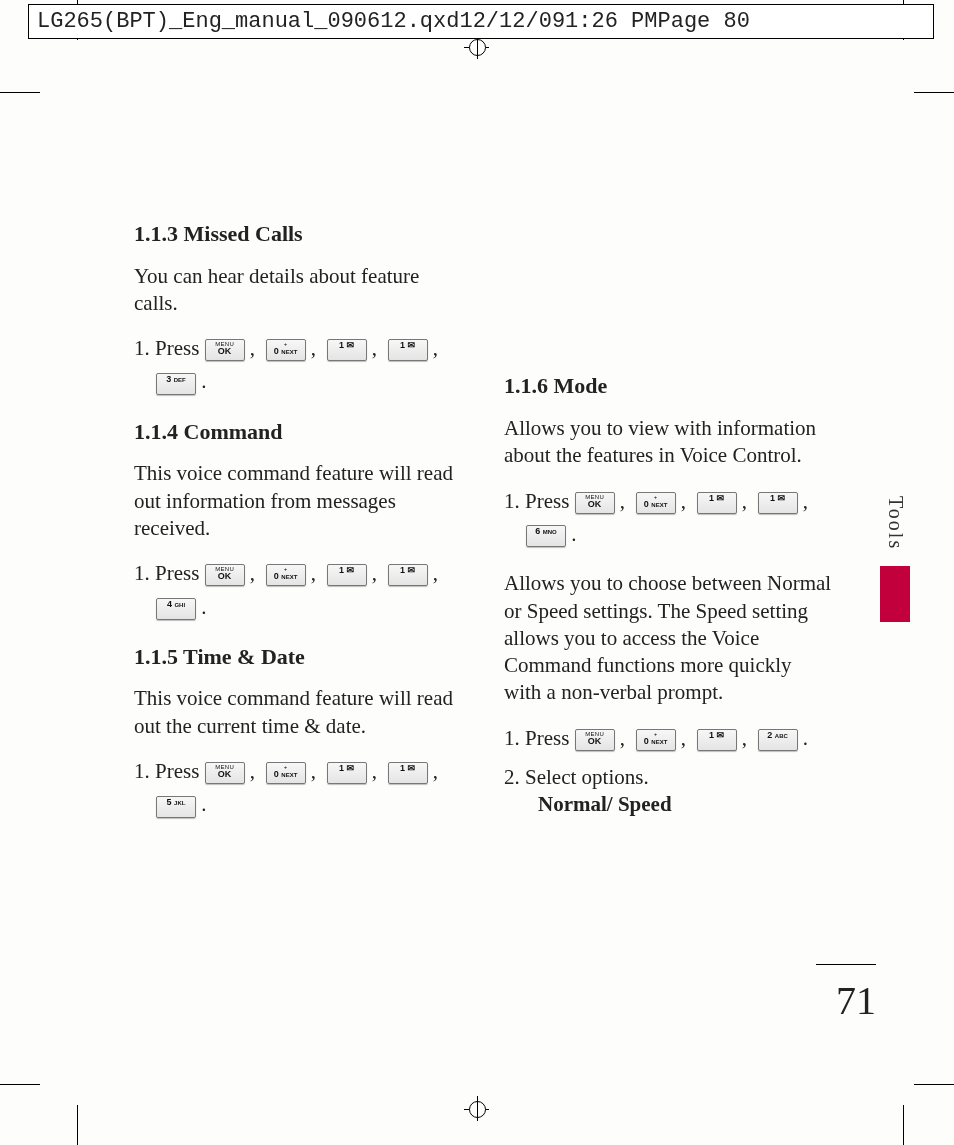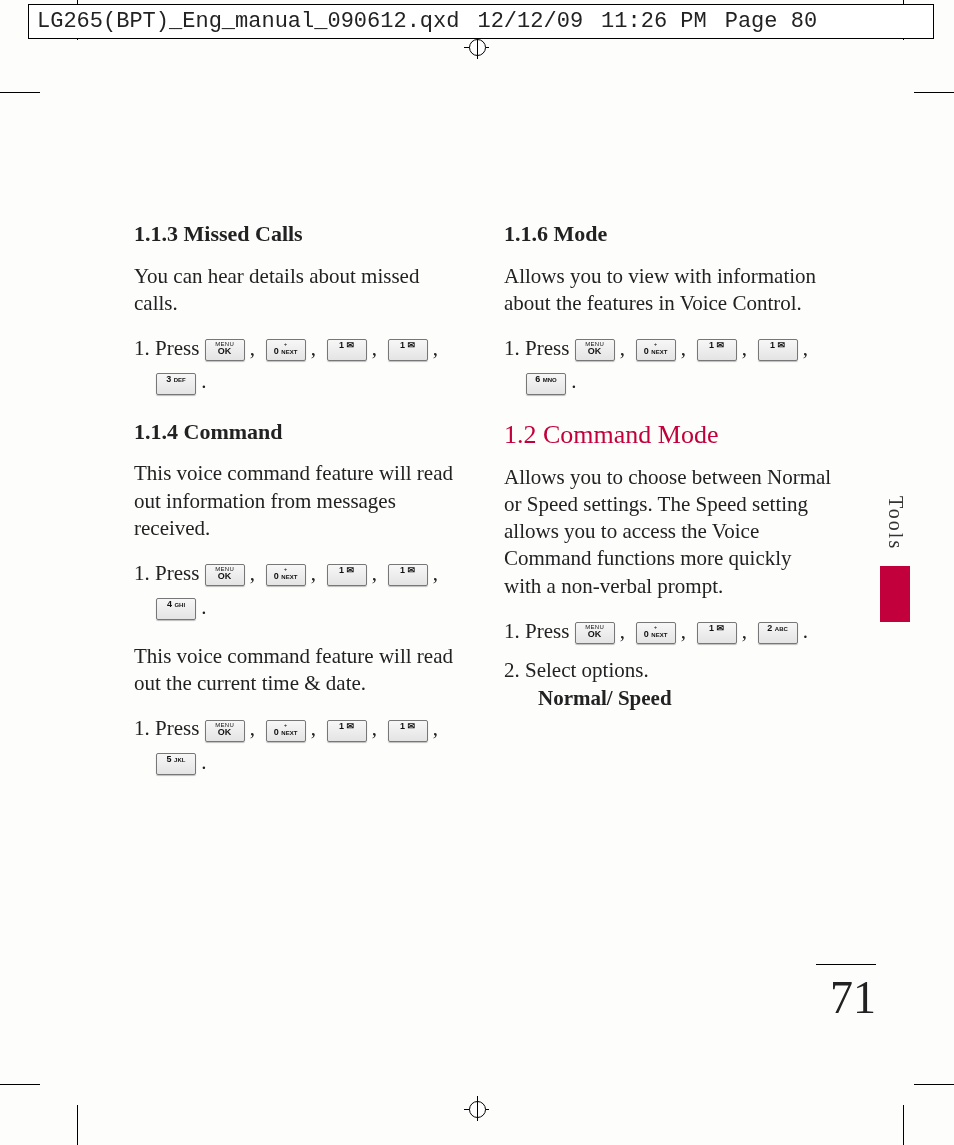--- a/index.html
+++ b/index.html
@@ -15,21 +15,20 @@
   .crop-h { position:absolute; background:#000; height:1px; }
   .crop-v { position:absolute; background:#000; width:1px; }
   .header-bar {
     position:absolute;
     top:4px; left:28px; right:20px;
     border:1px solid #000;
     padding:4px 8px;
     font-family: "Courier New", monospace;
     font-size:22px;
     display:flex;
-    gap:18px;
     background:#fff;
   }
   .reg-mark {
     position:absolute;
     width:25px; height:25px;
   }
   .reg-mark::before, .reg-mark::after {
     content:""; position:absolute; background:#000;
   }
   .reg-mark::before { left:0; right:0; top:50%; height:1px; }
@@ -38,21 +37,21 @@
     position:absolute; top:50%; left:50%;
     width:15px; height:15px; margin:-8px 0 0 -8px;
     border:1px solid #000; border-radius:50%;
     background:#fff;
   }
   .page {
     position:absolute;
     top:220px; left:134px;
     width:700px;
   }
-  .cols { display:flex; gap:40px; }
+  .cols { display:flex; gap:40px;align-items:flex-end; }
   .col { flex:1; font-size:21px; line-height:1.3; }
   h3 { font-size:22px; font-weight:bold; margin:0 0 14px 0; color:#222;}
   h2.red { font-size:26px; font-weight:normal; color:#c2003b; margin:22px 0 12px 0;}
   p { margin:0 0 18px 0; }
   .step { margin:0 0 22px 0; }
   .step .second-line { margin-left:22px; margin-top:6px;}
   .bold { font-weight:bold; }
   .key {
     display:inline-block;
     min-width:34px; height:18px;
@@ -86,23 +85,23 @@
     color:#333;
   }
   .tab-block {
     position:absolute; top:6px; left:0;
     width:30px; height:56px;
     background:#c2003b;
   }
   .page-num {
     position:absolute;
     right:78px; top:964px;
-    font-size:46px;
+    font-size:40px;
     border-top:1px solid #000;
-    padding-top:6px;
+    padding-top:12px;
     width:60px;
     text-align:right;
   }
 </style>
 </head>
 <body>
 
 <div class="crop-h" style="left:0; width:40px; top:92px;"></div>
 <div class="crop-v" style="left:77px; height:40px; top:0;"></div>
 <div class="crop-h" style="right:0; width:40px; top:92px;"></div>
@@ -115,29 +114,29 @@
 <div class="reg-mark" style="left:464px; top:34px;">
     <div class="reg-circ"></div>
   </div>
 <div class="reg-mark" style="left:464px; bottom:24px;">
     <div class="reg-circ"></div>
   </div>
 
 <div class="header-bar">
   <span>LG265(BPT)_Eng_manual_090612.qxd</span>
   <span>12/12/09</span>
-  <span>11:26 PM</span>
+  <span>1:26 PM</span>
   <span>Page 80</span>
 </div>
 
 <div class="page">
   <div class="cols">
     <div class="col">
       <h3>1.1.3 Missed Calls</h3>
-      <p>You can hear details about missed calls.</p>
+      <p>You can hear details about feature calls.</p>
       <div class="step">
         <span>1. Press </span>
         <span class="key"><span class="t">MENU</span><span class="b">OK</span></span> ,&nbsp;
         <span class="key"><span class="t">+</span><span class="b"><span>0</span> <span style="font-size:6px">NEXT</span></span></span> ,&nbsp;
         <span class="key"><span class="b"><span>1</span> <span>✉</span></span></span> ,&nbsp;
         <span class="key"><span class="b"><span>1</span> <span>✉</span></span></span> ,
         <div class="second-line">
           <span class="key"><span class="b"><span>3</span> <span style="font-size:6px">DEF</span></span></span> .
         </div>
       </div>
@@ -148,20 +147,21 @@
         <span>1. Press </span>
         <span class="key"><span class="t">MENU</span><span class="b">OK</span></span> ,&nbsp;
         <span class="key"><span class="t">+</span><span class="b"><span>0</span> <span style="font-size:6px">NEXT</span></span></span> ,&nbsp;
         <span class="key"><span class="b"><span>1</span> <span>✉</span></span></span> ,&nbsp;
         <span class="key"><span class="b"><span>1</span> <span>✉</span></span></span> ,
         <div class="second-line">
           <span class="key"><span class="b"><span>4</span> <span style="font-size:6px">GHI</span></span></span> .
         </div>
       </div>
 
+      <h3>1.1.5 Time &amp; Date</h3>
       <p>This voice command feature will read out the current time &amp; date.</p>
       <div class="step">
         <span>1. Press </span>
         <span class="key"><span class="t">MENU</span><span class="b">OK</span></span> ,&nbsp;
         <span class="key"><span class="t">+</span><span class="b"><span>0</span> <span style="font-size:6px">NEXT</span></span></span> ,&nbsp;
         <span class="key"><span class="b"><span>1</span> <span>✉</span></span></span> ,&nbsp;
         <span class="key"><span class="b"><span>1</span> <span>✉</span></span></span> ,
         <div class="second-line">
           <span class="key"><span class="b"><span>5</span> <span style="font-size:6px">JKL</span></span></span> .
         </div>
@@ -175,21 +175,20 @@
         <span>1. Press </span>
         <span class="key"><span class="t">MENU</span><span class="b">OK</span></span> ,&nbsp;
         <span class="key"><span class="t">+</span><span class="b"><span>0</span> <span style="font-size:6px">NEXT</span></span></span> ,&nbsp;
         <span class="key"><span class="b"><span>1</span> <span>✉</span></span></span> ,&nbsp;
         <span class="key"><span class="b"><span>1</span> <span>✉</span></span></span> ,
         <div class="second-line">
           <span class="key"><span class="b"><span>6</span> <span style="font-size:6px">MNO</span></span></span> .
         </div>
       </div>
 
-      <h2 class="red">1.2 Command Mode</h2>
       <p>Allows you to choose between Normal or Speed settings. The Speed setting allows you to access the Voice Command functions more quickly with a non-verbal prompt.</p>
       <div class="step" style="margin-bottom:12px;">
         <span>1. Press </span>
         <span class="key"><span class="t">MENU</span><span class="b">OK</span></span> ,&nbsp;
         <span class="key"><span class="t">+</span><span class="b"><span>0</span> <span style="font-size:6px">NEXT</span></span></span> ,&nbsp;
         <span class="key"><span class="b"><span>1</span> <span>✉</span></span></span> ,&nbsp;
         <span class="key"><span class="b"><span>2</span> <span style="font-size:6px">ABC</span></span></span> .
       </div>
       <div class="step">
         <span>2. Select options.</span>

